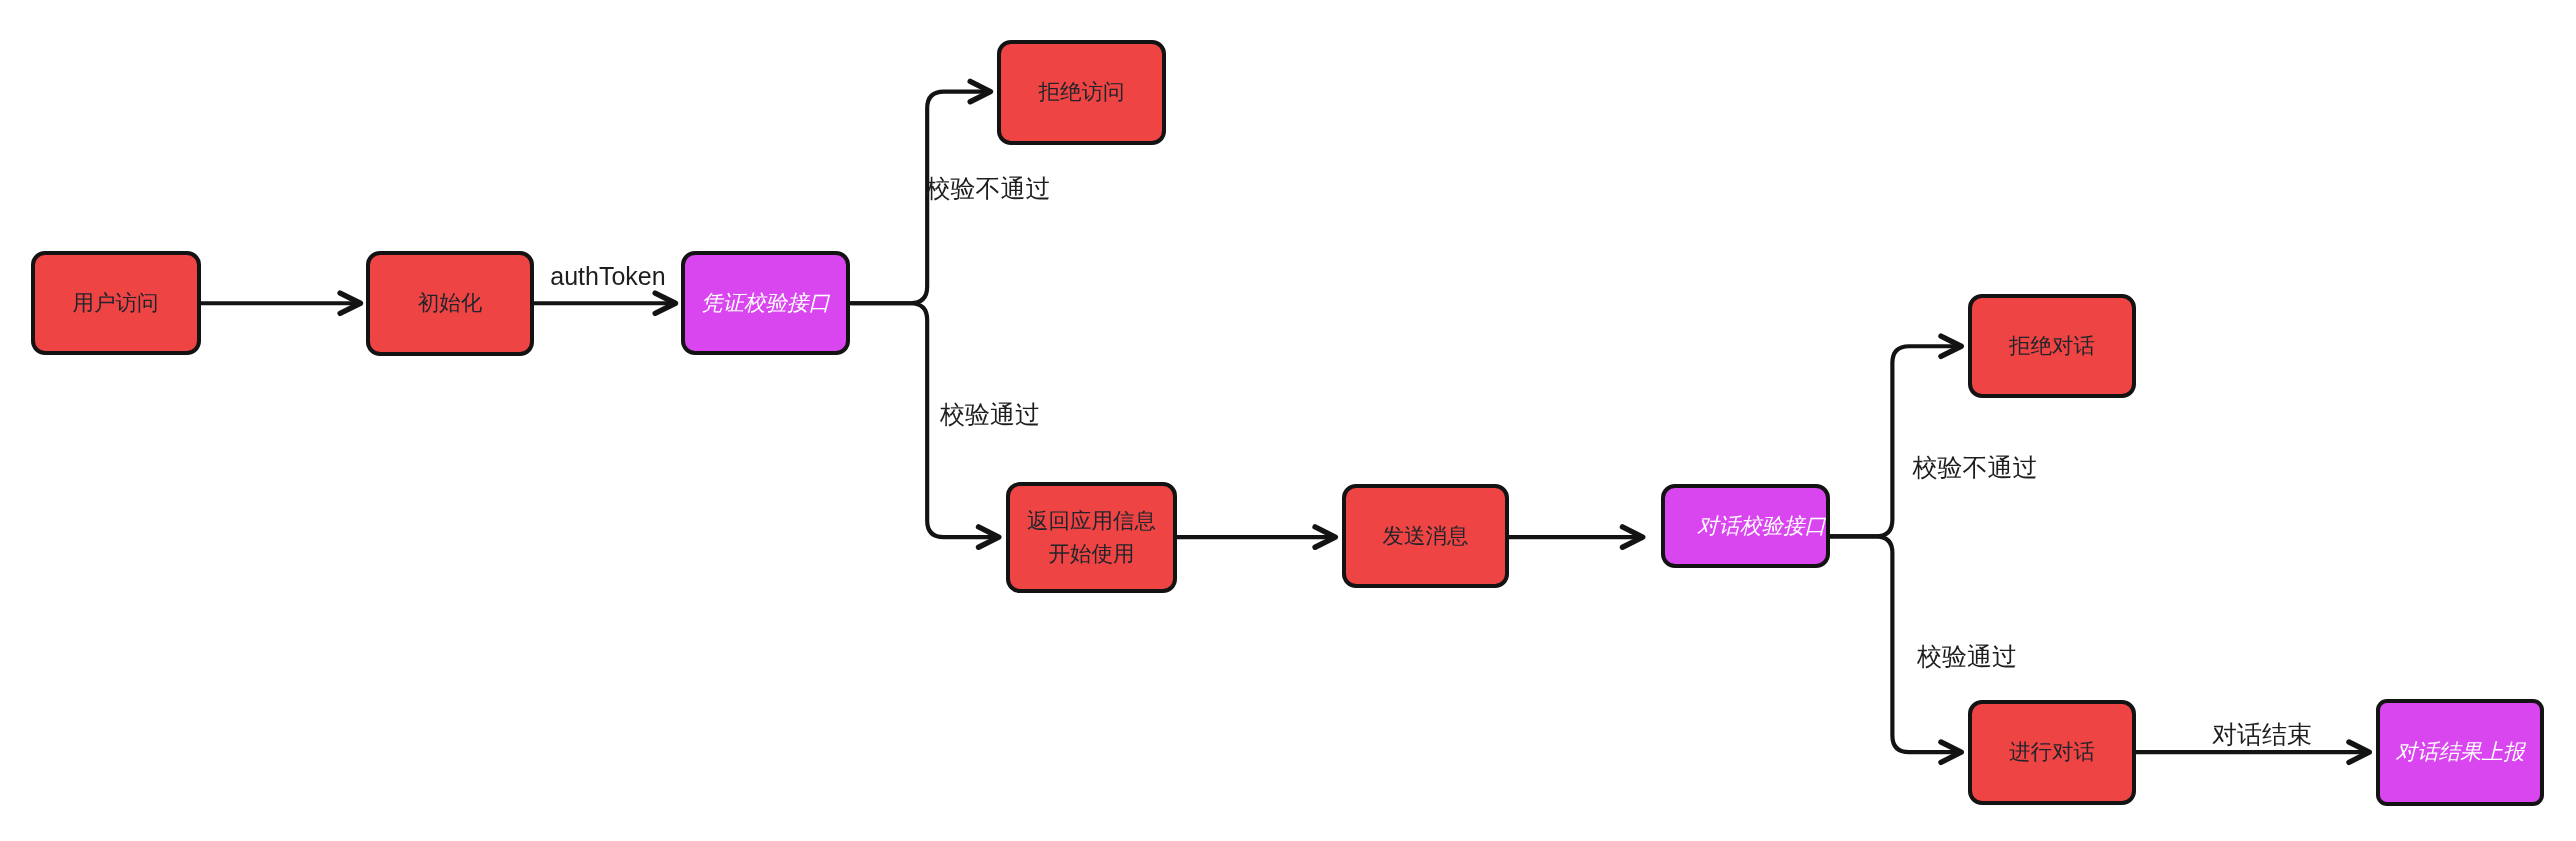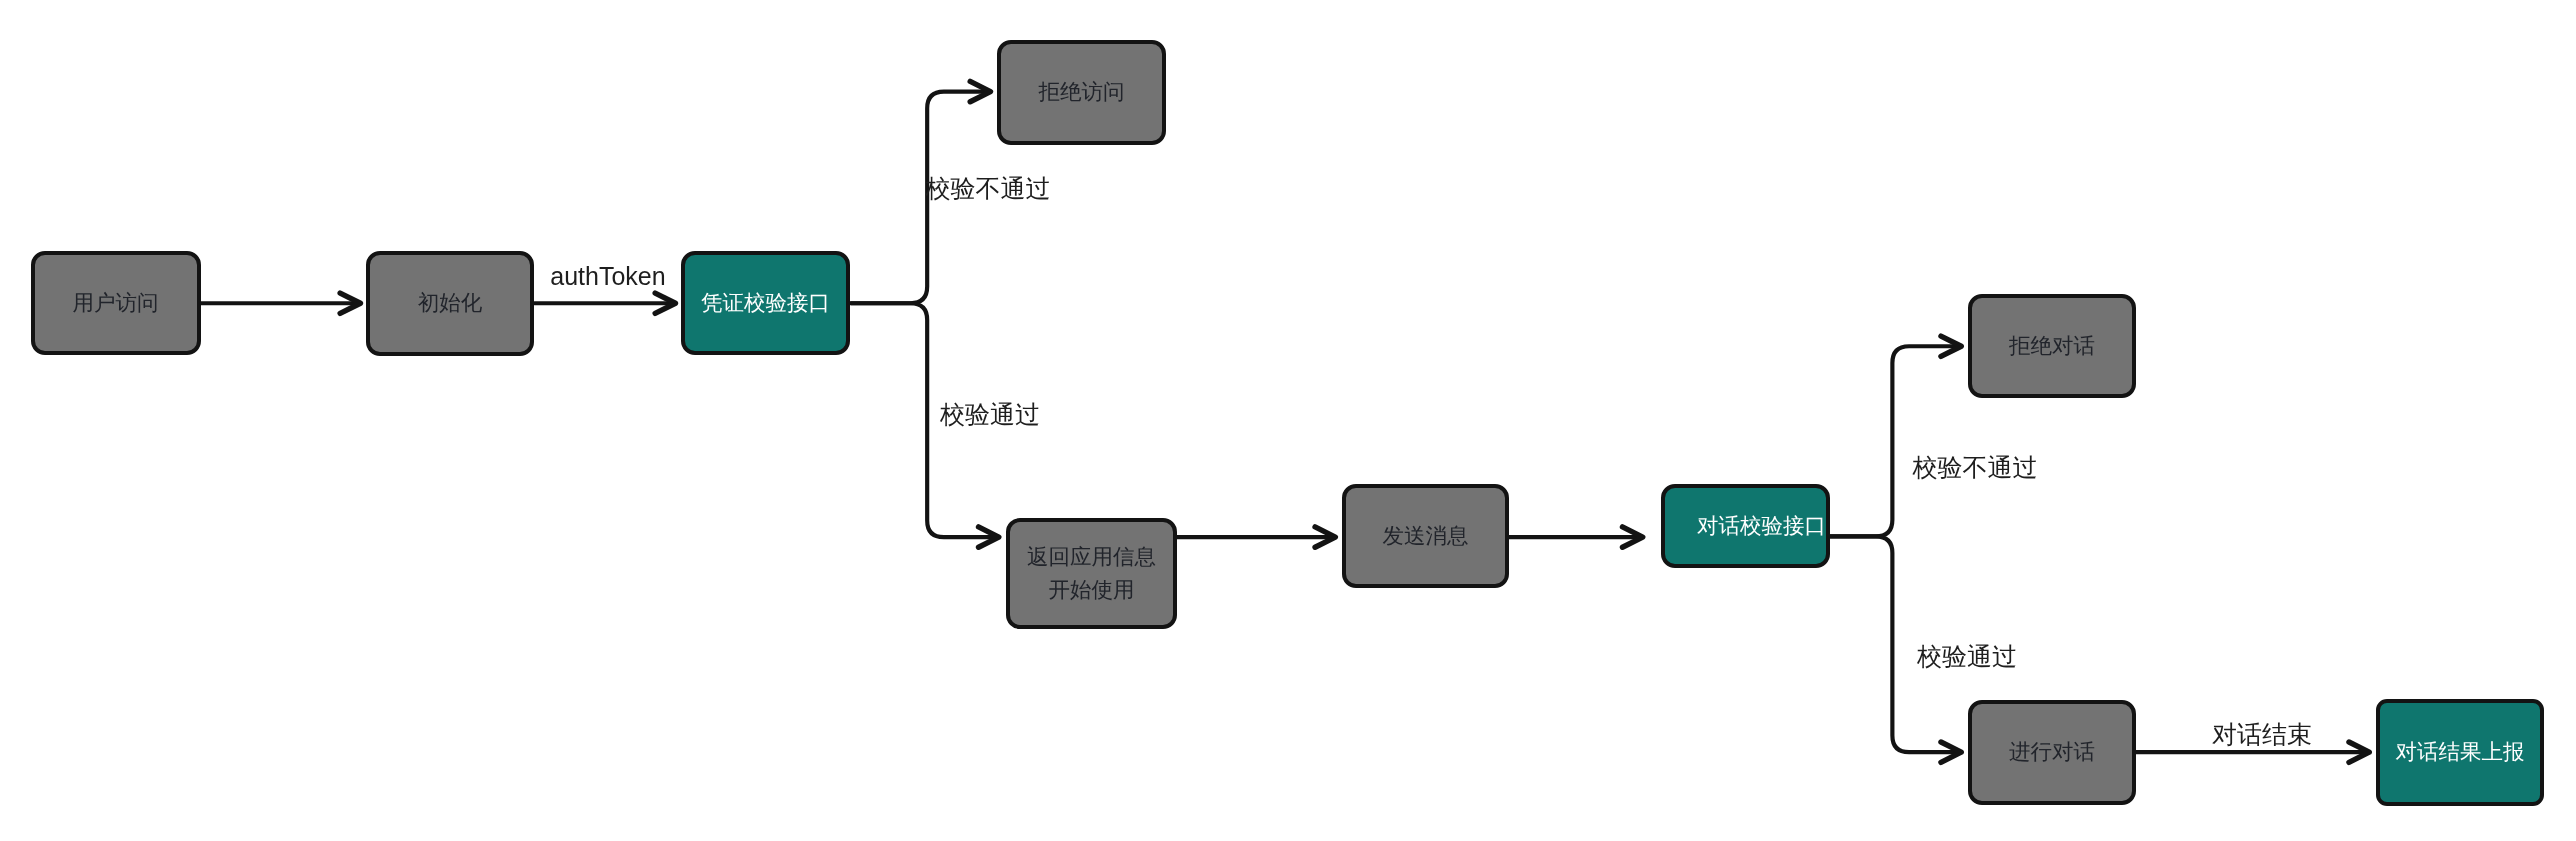--- a/index.html
+++ b/index.html
@@ -21,33 +21,34 @@
     fill: none;
     stroke: #131313;
     stroke-width: 6;
     stroke-linecap: round;
   }
   .node {
     position: absolute;
     box-sizing: border-box;
     border: 4.2px solid #131313;
     border-radius: 14px;
-    background: #737373;
+    background: #ef4444;
     color: #21242B;
     display: flex;
     align-items: center;
     justify-content: center;
     text-align: center;
     font-size: 21.5px;
     line-height: 1.5;
     white-space: pre-line;
   }
   .node.accent {
-    background: #0f766e;
+    background: #d946ef;
     color: #ffffff;
+    font-style: italic;
   }
   .edge-label {
     position: absolute;
     transform: translate(-50%, -50%);
     font-size: 25px;
     color: #1E1E1E;
     white-space: nowrap;
     background: transparent;
   }
   .edge-label.code { font-size: 25px; }
@@ -83,21 +84,21 @@
   </div>
 
   <div class="node accent" style="left:681px; top:251px; width:169px; height:104px;">
     <span>凭证校验接口</span>
   </div>
 
   <div class="node" style="left:997px; top:40px; width:169px; height:105px;">
     <span>拒绝访问</span>
   </div>
 
-  <div class="node" style="left:1006px; top:482px; width:171px; height:111px;margin-top:36px;">
+  <div class="node" style="left:1006px; top:482px; width:171px; height:111px;">
     <span>返回应用信息
 开始使用</span>
   </div>
 
   <div class="node" style="left:1342px; top:484px; width:167px; height:104px;">
     <span>发送消息</span>
   </div>
 
   <div class="node accent" style="left:1661px; top:484px; width:169px; height:84px;justify-content:flex-end;">
     <span>对话校验接口</span>

